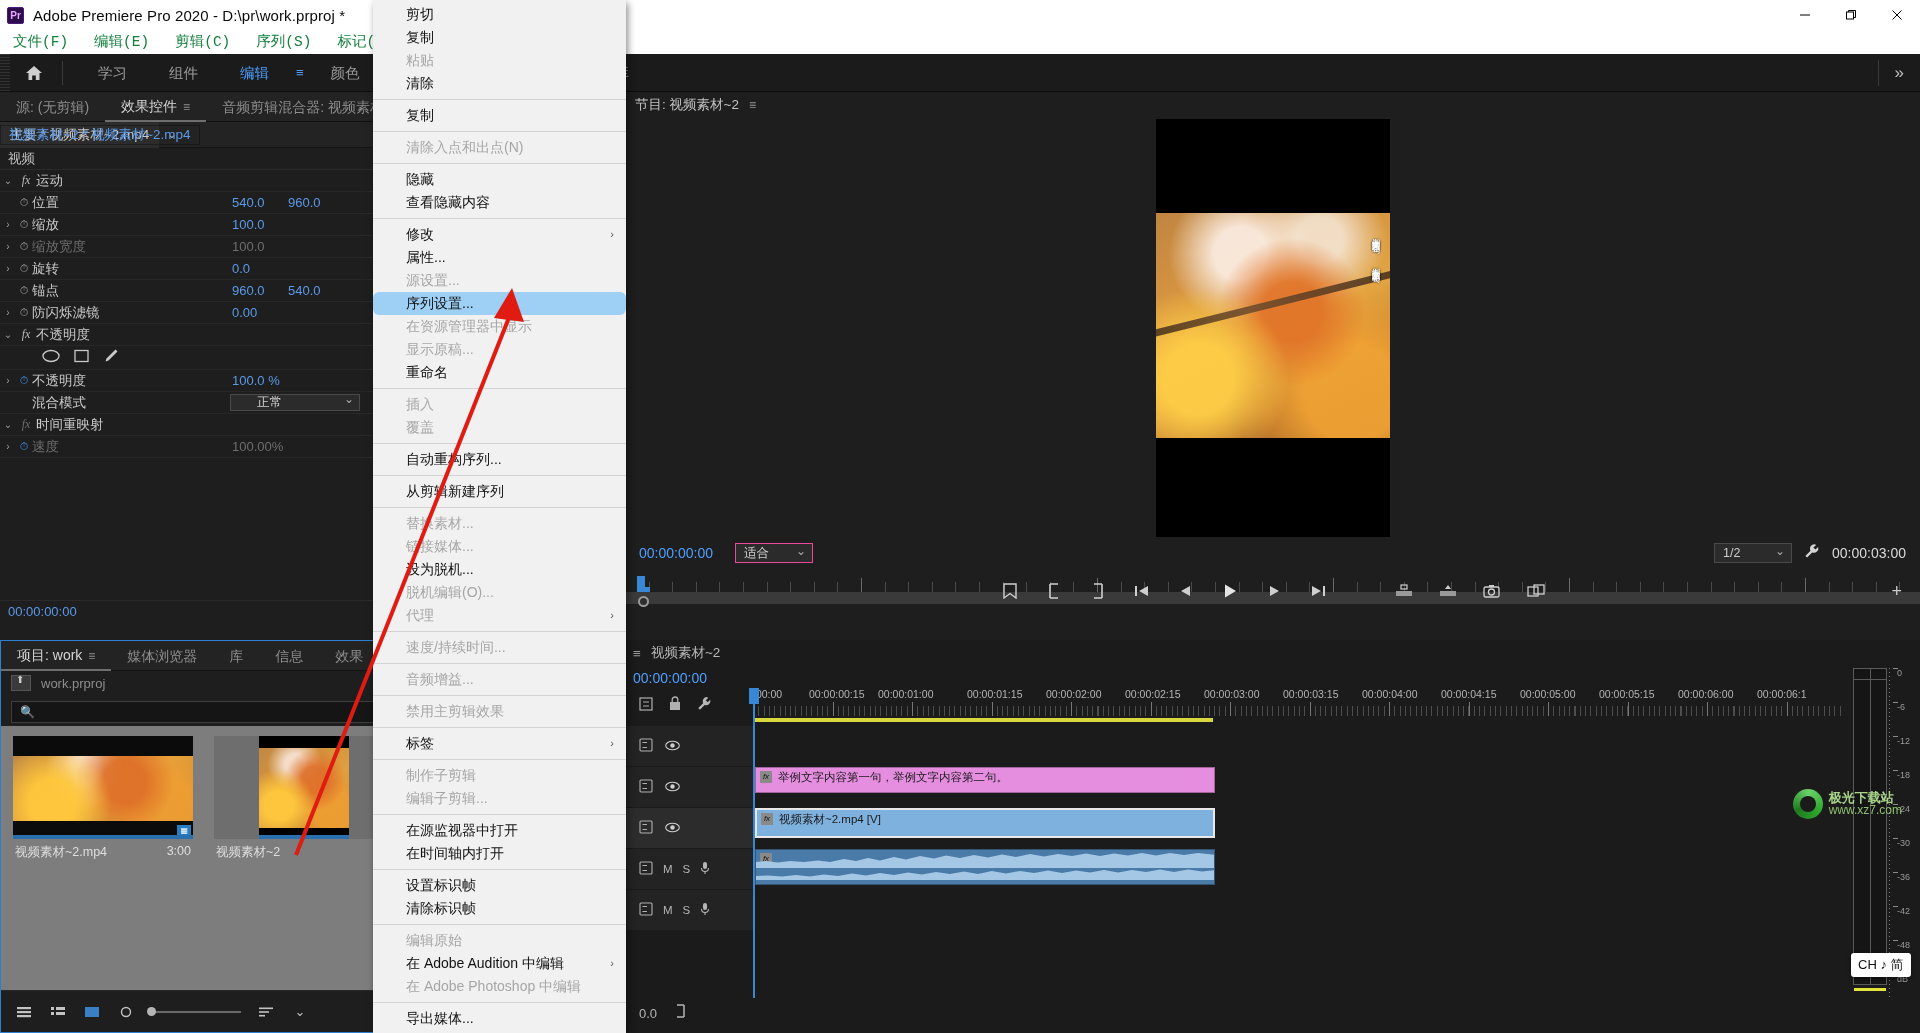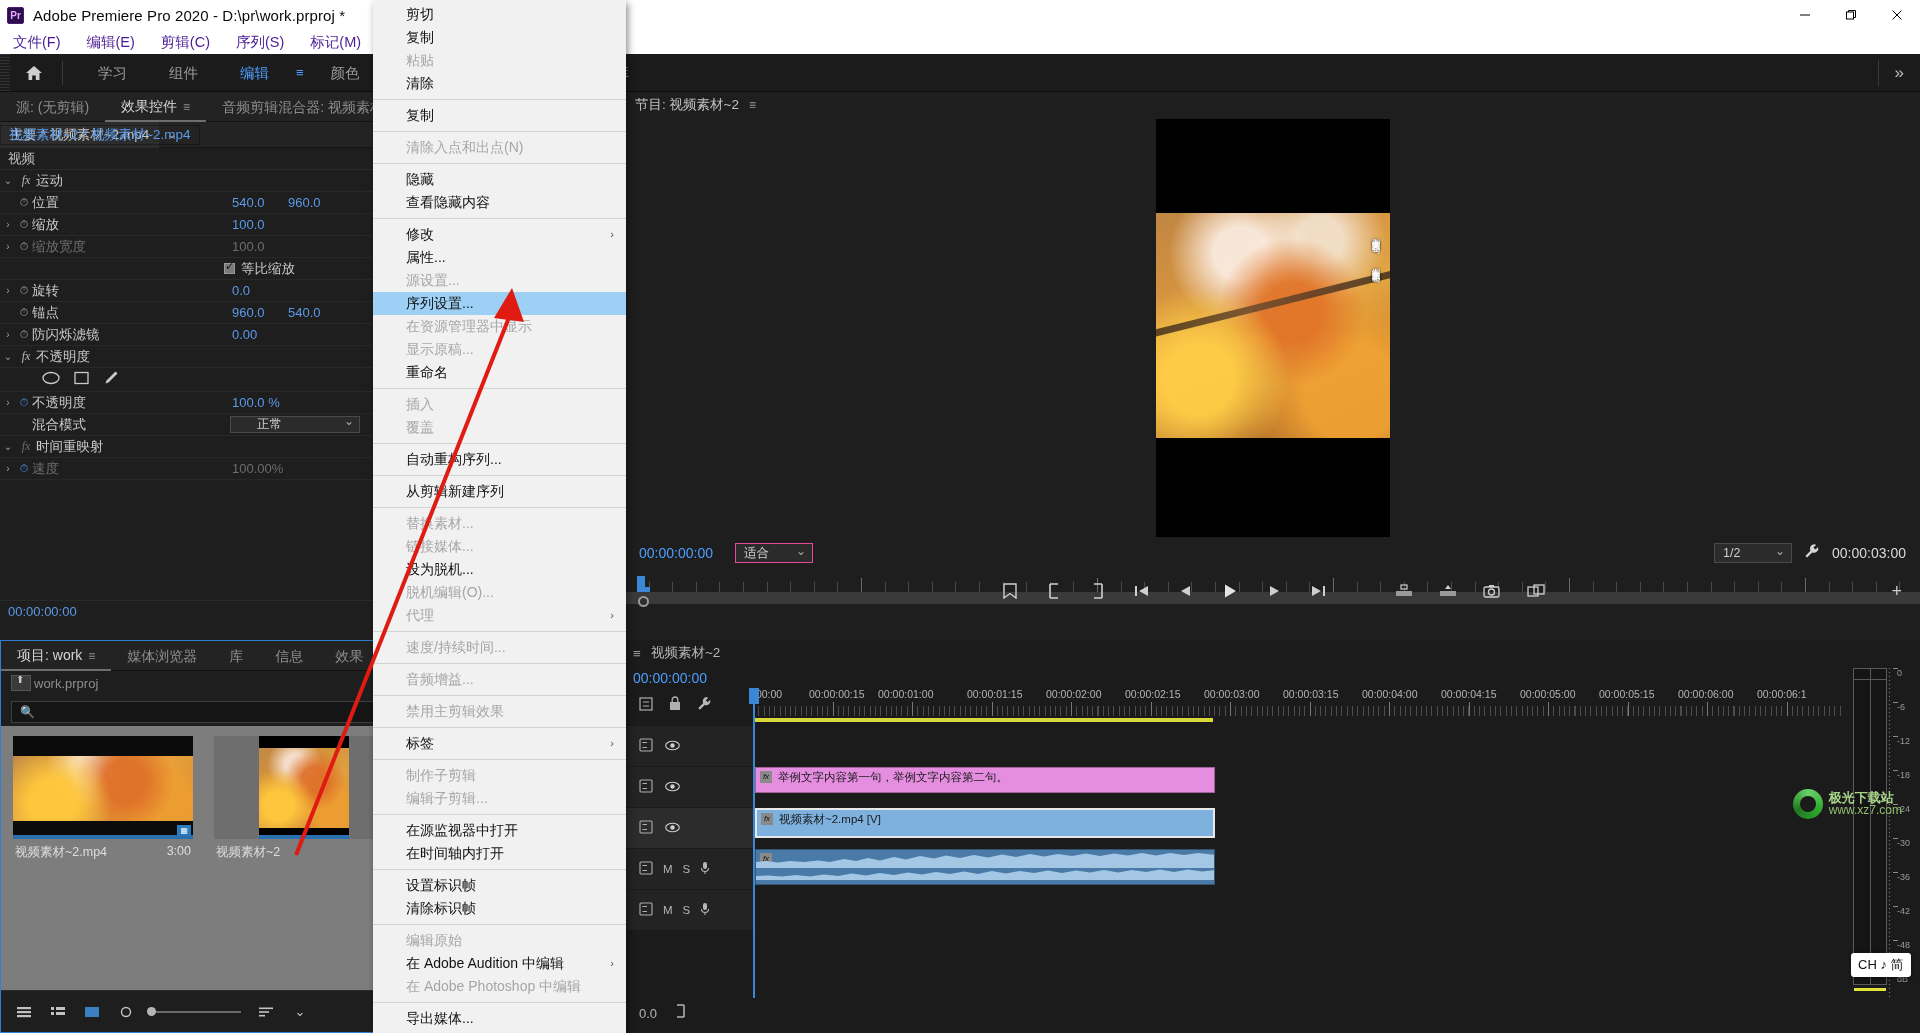--- a/index.html
+++ b/index.html
@@ -28,22 +28,23 @@
   .win-btns { margin-left: auto; display: flex; height: 30px; }
   .win-btn {
     width: 46px; height: 30px; display: flex; align-items: center; justify-content: center;
     color: #000; font-size: 14px;
   }
   .win-btn svg { display:block; }
 
   
   .menubar {
     position: absolute; left: 0; top: 30px; width: 1920px; height: 24px;
-    background: #ffffff; color: #4c1d95; display: flex; align-items: center;
+    background: #ffffff; color: #15803d; display: flex; align-items: center;
     font-size: 14.5px;
+    font-family: Liberation Mono, monospace;
   }
   .menubar .mi { padding: 0 13px; line-height: 24px; white-space: nowrap; }
 
   
   .wsbar {
     position: absolute; left: 0; top: 54px; width: 1920px; height: 38px;
     background: #1b1b1b; display: flex; align-items: center;
     border-bottom: 1px solid #0d0d0d;
   }
   .ws-grip { width: 10px; height: 38px; background:
@@ -107,21 +108,21 @@
     border:1px solid #4a4a4a; font-size:12.5px; color:#d0d0d0; line-height:15px; padding-left:26px;
   }
   .combo:after{content:"⌄";position:absolute;right:5px;top:-3px;color:#aaa;font-size:12px;}
   .ec-time { position:absolute; left:0; bottom:0; width:625px; height:22px;
      background:#1e1e1e; color:#5a9ae8; font-size:13px; line-height:22px; padding-left:8px;
      border-top:1px solid #2a2a2a;}
 
   
   #projectPanel { left:0; top:640px; width:625px; height:393px; background:#1e1e1e;
      border:1px solid #2f7fd0; }
-  .proj-crumb { height:24px; display:flex; align-items:center; gap:3px; padding-left:10px;
+  .proj-crumb { height:24px; display:flex; align-items:center; gap:10px; padding-left:10px;
      font-size:13px; color:#8d8d8d;}
   .crumb-ico { width:20px;height:16px;background:#3a3a3a;border:1px solid #555;display:inline-block;
      position:relative;}
   .crumb-ico:after{content:"⬆";position:absolute;left:4px;top:-2px;font-size:10px;color:#ccc;}
   .proj-search { height:34px; display:flex;align-items:center;padding:0 10px; gap:10px;}
   .search-box { flex:1; height:22px; background:#151515; border:1px solid #3e3e3e; display:flex;
      align-items:center; padding-left:8px; }
   .search-box .mag { color:#b7b7b7; font-size:12px;}
   .filter-ico { width:22px;height:18px;background:#303030;border:1px solid #4a4a4a;
      display:flex;align-items:center;justify-content:center;font-size:10px;color:#bbb;}
@@ -249,21 +250,21 @@
      box-shadow:0 1px 4px rgba(0,0,0,.5);}
 
   
   #ctxmenu {
     position:absolute; left:373px; top:0; width:253px; background:#f1f1f1;
     color:#111; font-size:14px; box-shadow: 2px 3px 7px rgba(0,0,0,.45);
     z-index:60; padding:3px 0;
   }
   .cmi { height:23px; line-height:23px; padding-left:33px; position:relative; white-space:nowrap;}
   .cmi.dis { color:#a6a6a6; }
-  .cmi.sel { background:#9ed0f5; color:#111; }
+  .cmi.sel { background:#9ed0f5; color:#111;border-radius:6px; }
   .cmi .arrow { position:absolute; right:12px; top:0; font-size:11px; color:#555;}
   .cmsep { height:1px; background:#d3d3d3; margin:4px 0; }
 
   
   #annotArrow { position:absolute; left:0; top:0; width:1920px; height:1033px; z-index:70;
      pointer-events:none; }
 
   
   .wm { position:absolute; right:18px; bottom:8px; display:flex; align-items:center; gap:6px;
         z-index:50;}
@@ -368,26 +369,20 @@
       <span class="tw">›</span>
       <span class="sw">⏱</span>
       <span class="nm">缩放</span>
       <span class="val v1">100.0</span>
     </div>
     <div class="ec-row dim">
       <span class="tw">›</span>
       <span class="sw">⏱</span>
       <span class="nm">缩放宽度</span>
       <span class="val v1">100.0</span>
-    </div>
-    <div class="ec-row">
-      <span style="position:absolute;left:224px;display:flex;align-items:center;gap:6px;">
-        <span class="chk"></span>
-        <span class="nm">等比缩放</span>
-      </span>
     </div>
     <div class="ec-row">
       <span class="tw">›</span>
       <span class="sw">⏱</span>
       <span class="nm">旋转</span>
       <span class="val v1">0.0</span>
     </div>
     <div class="ec-row">
       <span class="tw"></span>
       <span class="sw">⏱</span>

